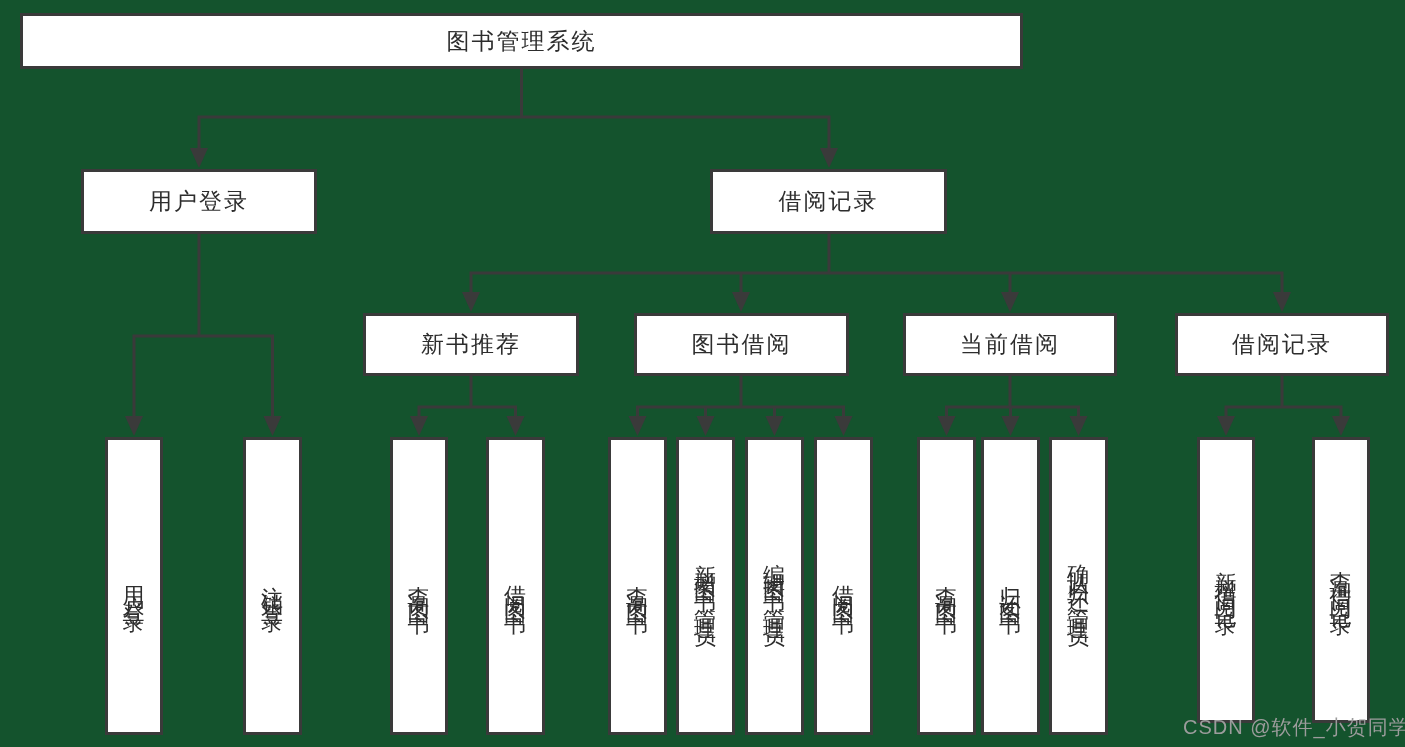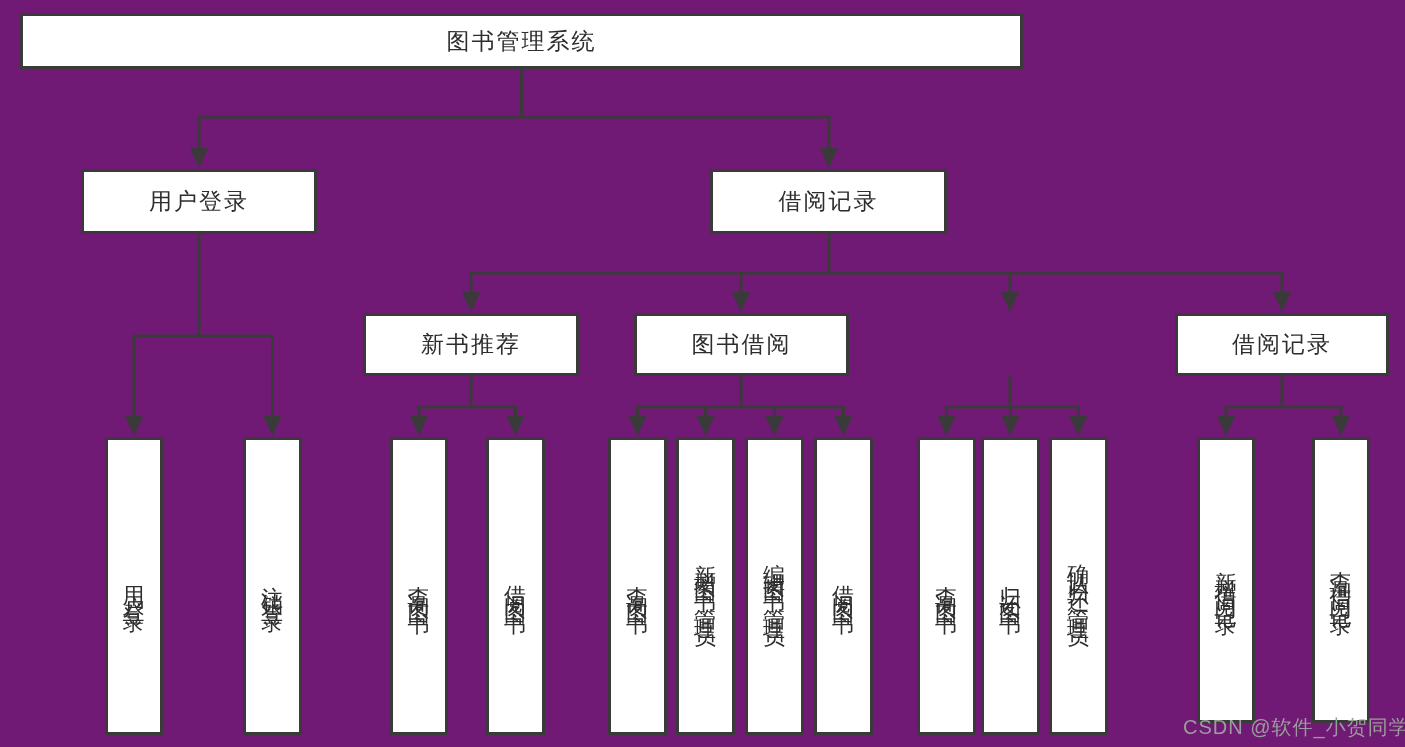--- a/index.html
+++ b/index.html
@@ -1,20 +1,20 @@
 <!DOCTYPE html>
 <html><head>
 <meta charset="utf-8">
 <style>
   * { margin:0; padding:0; box-sizing:border-box; }
   html,body { background:#ffffff; }
   .canvas {
     position:relative;
     width:1405px; height:747px;
-    background:#701a75;
+    background:#14532d;
     overflow:hidden;
     font-family:"Liberation Sans","DejaVu Sans",sans-serif;
   }
   #connectors { position:absolute; left:0; top:0; }
   .node {
     position:absolute;
     background:#ffffff;
     border:3px solid #3a3a3a;
     display:flex; align-items:center; justify-content:center;
     color:#2d2d2d;
@@ -79,20 +79,23 @@
   <div class="node h" style="left:710px;top:169px;width:237px;height:65px">
     <span class="lbl">借阅记录</span>
   </div>
 
   <div class="node h" style="left:634px;top:313px;width:215px;height:63px">
     <span class="lbl">图书借阅</span>
   </div>
   <div class="node h" style="left:363px;top:313px;width:216px;height:63px">
     <span class="lbl">新书推荐</span>
   </div>
+  <div class="node h" style="left:903px;top:313px;width:214px;height:63px">
+    <span class="lbl">当前借阅</span>
+  </div>
   <div class="node h" style="left:1175px;top:313px;width:214px;height:63px">
     <span class="lbl">借阅记录</span>
   </div>
 
   <div class="node v" style="left:105px;top:437px;width:58px;height:298px">
     <span class="vlbl">用户登录</span>
   </div>
   <div class="node v" style="left:243px;top:437px;width:59px;height:298px">
     <span class="vlbl">注销登录</span>
   </div>

